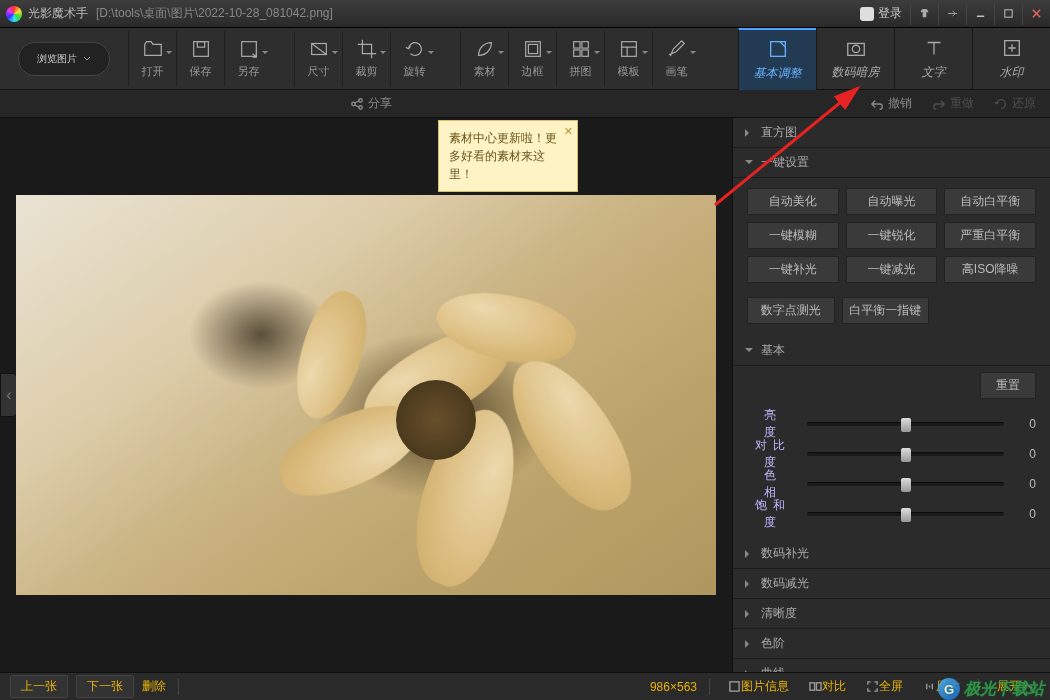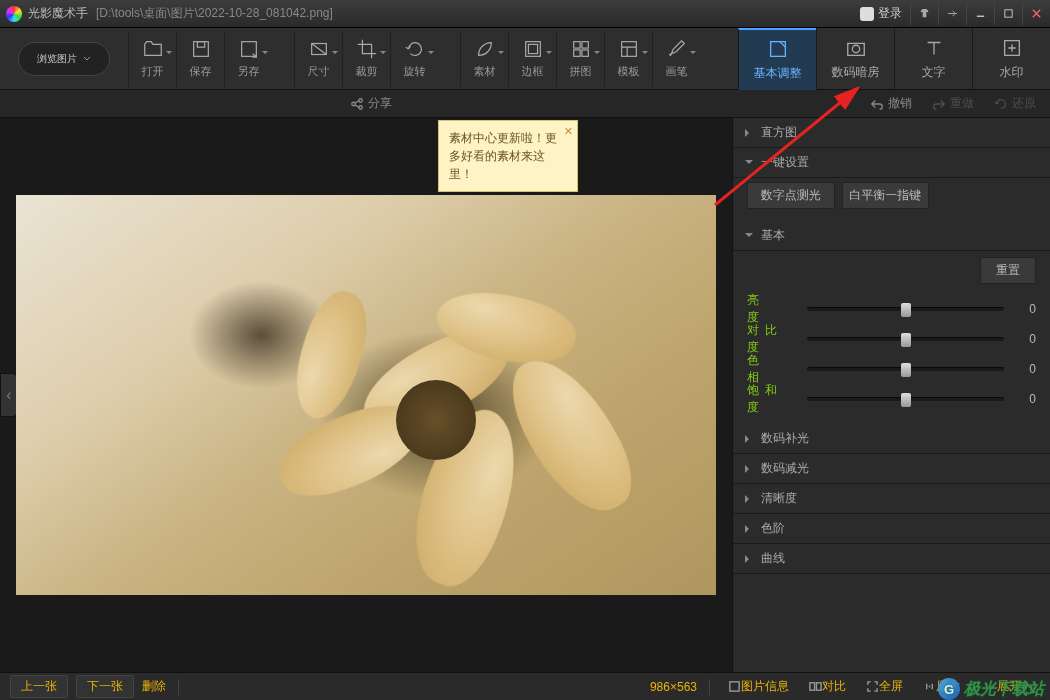--- a/index.html
+++ b/index.html
@@ -14,21 +14,21 @@
   .winbtns{display:flex;}
   .winbtn{width:28px;height:22px;display:flex;align-items:center;justify-content:center;color:#ccc;border-left:1px solid #444;}
   .winbtn svg{width:11px;height:11px;}
   .close-x{color:#d55;}
   .toolbar{height:62px;background:#2e2e2e;display:flex;align-items:center;border-bottom:1px solid #111;}
   .browse-btn{width:92px;height:34px;margin:0 18px;border-radius:17px;background:#222;border:1px solid #444;color:#ccc;font-size:10px;display:flex;align-items:center;justify-content:center;gap:6px;}
   .tool-item{width:48px;height:56px;display:flex;flex-direction:column;align-items:center;justify-content:center;gap:4px;color:#999;font-size:11px;border-left:1px solid rgba(0,0,0,.3);position:relative;}
   .tool-item.with-drop::after{content:"";position:absolute;right:4px;top:20px;border:3px solid transparent;border-top-color:#888;}
   .tool-item svg{width:22px;height:22px;stroke:#aaa;fill:none;stroke-width:1.3;}
   .tool-spacer{width:22px;}
-  .mode-tabs{margin-left:auto;display:flex;height:62px;}
+  .mode-tabs{margin-left:auto;display:flex;height:62px;font-style:italic;}
   .mode-tab{width:78px;display:flex;flex-direction:column;align-items:center;justify-content:center;gap:5px;color:#aaa;font-size:12px;border-left:1px solid #191919;}
   .mode-tab.active{background:#223a52;color:#6ab4ff;border-top:2px solid #4aa3ff;}
   .mode-tab svg{width:24px;height:22px;stroke:currentColor;fill:none;stroke-width:1.4;}
   .secondbar{height:28px;background:#262626;display:flex;align-items:center;color:#888;font-size:12px;padding-right:4px;border-bottom:1px solid #111;}
   .secondbar .sb-left{width:340px;}
   .sb-item{display:flex;align-items:center;gap:4px;padding:0 10px;}
   .sb-item svg{width:14px;height:14px;stroke:#888;fill:none;stroke-width:1.5;}
   .content{display:flex;height:554px;}
   .canvas-area{flex:1;background:#1a1a1a;display:flex;align-items:center;justify-content:center;position:relative;overflow:hidden;}
   .image-holder{width:700px;height:400px;background:radial-gradient(ellipse 280px 200px at 60% 55%, #4a3a18 0%, transparent 42%), radial-gradient(ellipse 120px 90px at 35% 35%, #5a4a30 0%, transparent 60%), linear-gradient(145deg,#f5ecd8 0%,#e8d4a8 30%,#d4b87a 50%,#c8a860 70%,#b89850 100%);position:relative;filter:saturate(0.85) contrast(0.92);}
@@ -39,21 +39,21 @@
   .sidebar{width:318px;background:#2b2b2b;border-left:1px solid #111;overflow:hidden;color:#aaa;font-size:12px;}
   .panel-head{height:30px;display:flex;align-items:center;padding:0 12px;border-bottom:1px solid #1a1a1a;gap:8px;}
   .panel-head .caret{width:0;height:0;border:4px solid transparent;border-top-color:#888;margin-top:3px;}
   .panel-head.collapsed .caret{border-top-color:transparent;border-left-color:#888;margin-top:0;}
   .btn-grid{padding:10px 14px;display:grid;grid-template-columns:repeat(3,1fr);gap:7px;}
   .gbtn{height:27px;background:#3a3a3a;border:1px solid #222;color:#bbb;font-size:12px;display:flex;align-items:center;justify-content:center;border-radius:1px;}
   .btn-grid2{padding:4px 14px 12px;display:grid;grid-template-columns:1fr 1fr;gap:7px;width:210px;}
   .basic-body{padding:6px 14px 10px;}
   .reset-row{display:flex;justify-content:flex-end;margin-bottom:10px;}
   .slider-row{display:flex;align-items:center;height:30px;gap:8px;}
-  .slider-label{width:52px;letter-spacing:6px;color:#84cc16;}
+  .slider-label{width:52px;letter-spacing:6px;color:#c4b5fd;text-align:center;}
   .slider-track{flex:1;height:4px;background:#1a1a1a;border-radius:2px;position:relative;border-top:1px solid #0a0a0a;}
   .slider-thumb{position:absolute;top:-5px;left:50%;width:10px;height:14px;background:linear-gradient(#ddd,#999);border-radius:2px;transform:translateX(-50%);}
   .slider-val{width:24px;text-align:right;color:#bbb;}
   .bottombar{height:28px;background:#2a2a2a;display:flex;align-items:center;color:#eab308;font-size:12px;padding:0 10px;gap:8px;border-top:1px solid #111;}
   .bb-btn{padding:2px 10px;border:1px solid #444;background:#333;border-radius:2px;}
   .bb-sep{width:1px;height:16px;background:#444;margin:0 4px;}
   .bb-item{display:flex;align-items:center;padding:0 6px;}
   .bb-item svg{width:13px;height:13px;stroke:#999;fill:none;stroke-width:1.5;}
   .watermark{position:absolute;right:6px;bottom:0px;color:#3a9a4a;font-size:16px;font-weight:600;font-style:italic;text-shadow:0 0 2px #063;opacity:.9;z-index:60;display:flex;align-items:center;gap:4px;}
   .watermark .wm-disc{width:22px;height:22px;border-radius:50%;background:linear-gradient(135deg,#4aaef0,#1a6ac0);display:flex;align-items:center;justify-content:center;color:#fff;font-style:normal;font-size:13px;}
@@ -263,20 +263,31 @@
   </div>
 
   <div class="sidebar">
     <div class="panel-head collapsed">
         <span class="caret"></span>
         <span>直方图</span>
       </div>
     <div class="panel-head">
         <span class="caret"></span>
         <span>一键设置</span>
+      </div>
+    <div class="btn-grid" id="oneclick-grid">
+        <div class="gbtn">自动美化</div>
+        <div class="gbtn">自动曝光</div>
+        <div class="gbtn">自动白平衡</div>
+        <div class="gbtn">一键模糊</div>
+        <div class="gbtn">一键锐化</div>
+        <div class="gbtn">严重白平衡</div>
+        <div class="gbtn">一键补光</div>
+        <div class="gbtn">一键减光</div>
+        <div class="gbtn">高ISO降噪</div>
       </div>
     <div class="btn-grid2" id="extra-grid">
         <div class="gbtn">数字点测光</div>
         <div class="gbtn">白平衡一指键</div>
       </div>
     <div class="panel-head">
         <span class="caret"></span>
         <span>基本</span>
       </div>
     <div class="basic-body">

